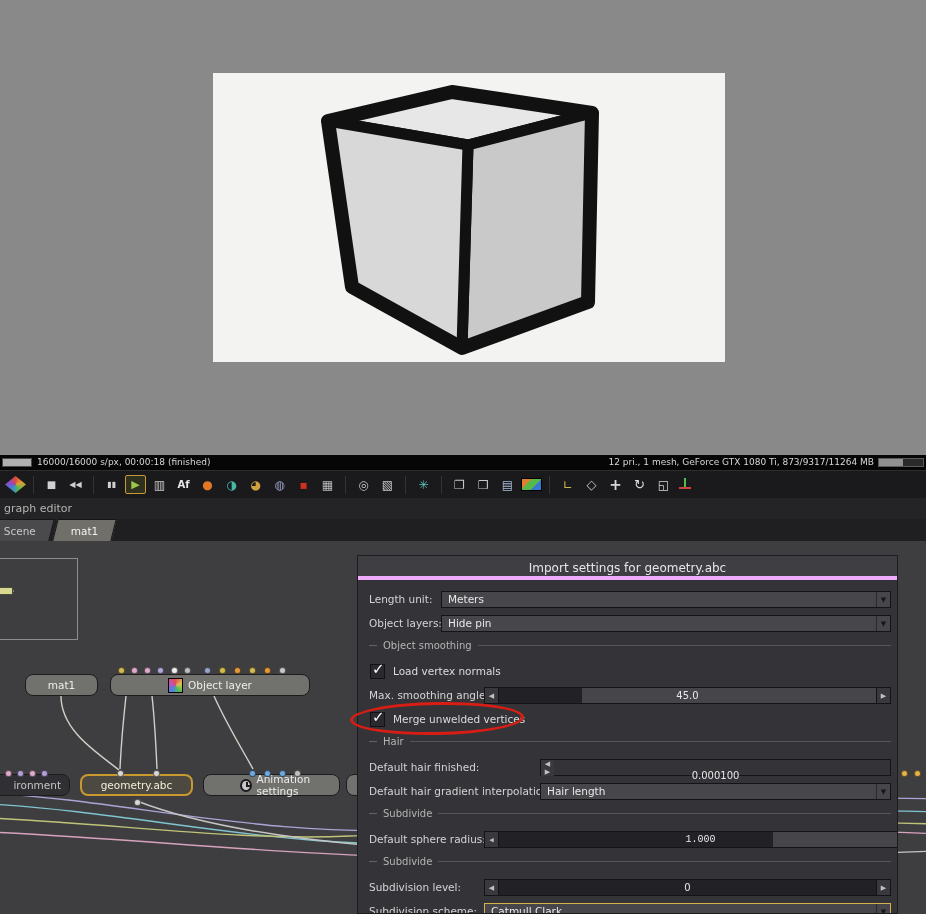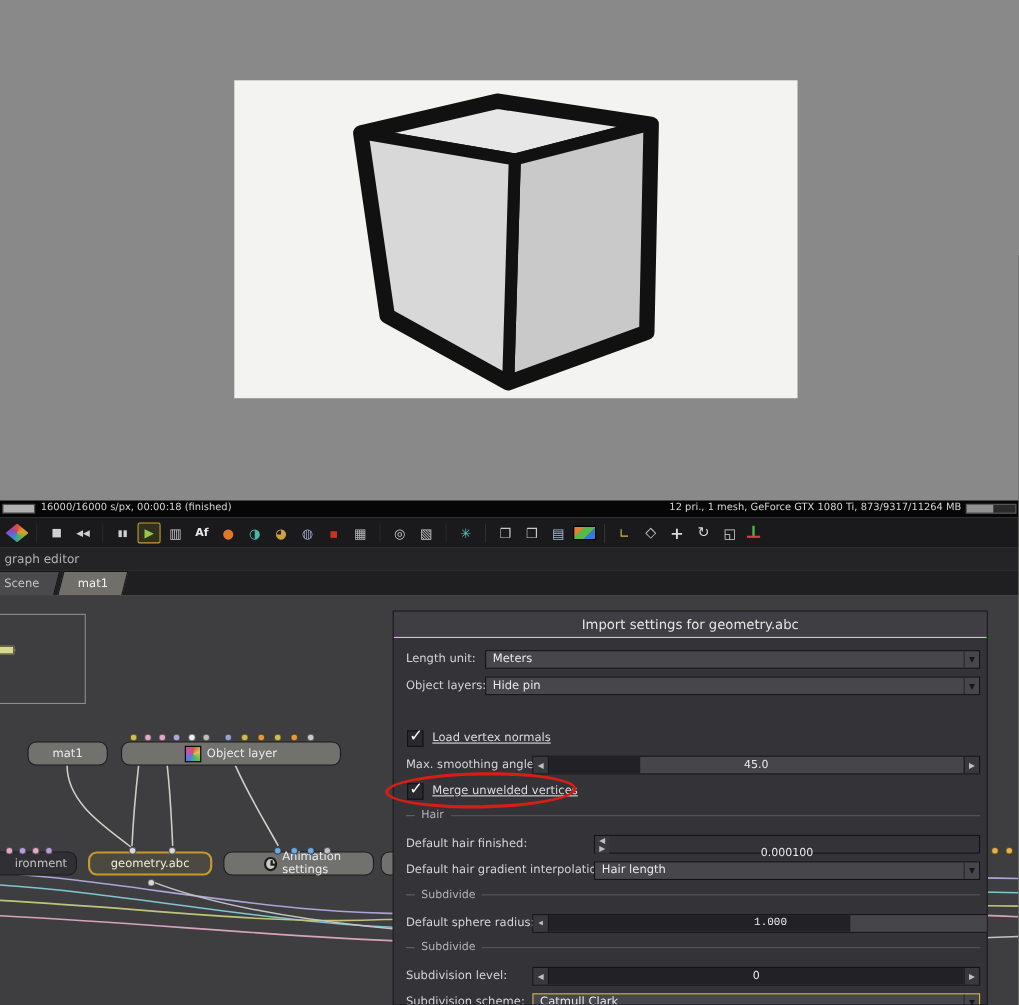--- a/index.html
+++ b/index.html
@@ -48,41 +48,41 @@
   .gnode.dark { background:#303034; color:#c4c4c4; justify-content:flex-end; padding-right:8px; }
   .gnode.selected { background:#4c4a40; border-width:2px; color:#f2ecd8; }
   .pix-icon { width:15px; height:15px; border:1px solid #000; background:conic-gradient(#e05050,#e0c050,#50c050,#5080e0,#c050c0,#e05050); }
   .clock-icon { width:13px; height:13px; border-radius:50%; background:#c8c8c8; border:2px solid #1c1c1e; position:relative; }
   .clock-icon::before { content:""; position:absolute; left:4px; top:1px; width:2px; height:4px; background:#1c1c1e; }
   .clock-icon::after { content:""; position:absolute; left:4px; top:4px; width:4px; height:2px; background:#1c1c1e; }
   .dot { position:absolute; width:7px; height:7px; border-radius:50%; border:1px solid rgba(0,0,0,.55); z-index:4; }
 
   
   .dialog { position:absolute; left:357px; top:555px; width:541px; height:359px; background:#343438; border:1px solid #1c1c1e; overflow:hidden; z-index:5; color:#d4d4d4; }
-  .dlg-title { position:absolute; left:0; top:0; width:100%; height:24px; background:#3e3e43; border-bottom:1px solid #f0abfc; color:#e6e6e6; font-size:12px; text-align:center; line-height:24px; }
+  .dlg-title { position:absolute; left:0; top:0; width:100%; height:24px; background:#3e3e43; border-bottom:4px solid #f0abfc; color:#e6e6e6; font-size:12px; text-align:center; line-height:24px; }
   .field-label { position:absolute; left:11px; font-size:10.5px; white-space:nowrap; }
   .section { position:absolute; left:11px; width:522px; height:12px; display:flex; align-items:center; gap:6px; font-size:10px; color:#b4b4b4; }
   .sec-dash { width:8px; height:1px; background:#63636a; }
   .sec-line { flex:1; height:1px; background:#55555a; }
   .dropdown { position:absolute; height:17px; background:#47474b; border:1px solid #141416; display:flex; }
   .dd-value { flex:1; font-size:10.5px; color:#e8e8e8; padding-left:6px; line-height:15px; white-space:nowrap; overflow:hidden; }
   .dd-arrow { width:14px; border-left:1px solid #2a2a2c; display:flex; align-items:center; justify-content:center; }
   .dd-arrow::before { content:"▼"; font-size:7px; color:#18181a; }
   .dropdown.focus { border-color:#d2b44a; }
   .slider { position:absolute; height:17px; border:1px solid #141416; display:flex; }
   .sl-arrow { width:13px; background:#39393d; display:flex; align-items:center; justify-content:center; color:#c0c0c0; }
   .sl-arrow.left::before { content:"◀"; font-size:7px; }
   .sl-arrow.right::before { content:"▶"; font-size:7px; }
   .sl-track { position:relative; flex:1; background:#46464a; border-left:1px solid #141416; border-right:1px solid #141416; }
   .sl-fill { position:absolute; left:0; top:0; bottom:0; background:#222226; }
   .sl-value { position:absolute; left:0; right:0; top:0; bottom:0; text-align:center; font-size:10px; color:#e8e8e8; line-height:15px; z-index:2; }
   .check-row { position:absolute; left:12px; height:16px; display:flex; align-items:center; gap:8px; }
   .checkbox { position:relative; width:15px; height:15px; background:#2a2a2e; border:1px solid #121214; }
   .checkbox.checked::after { content:"✓"; position:absolute; left:1px; top:-5px; color:#fff; font-weight:bold; font-size:15px; }
-  .check-label { font-size:10.5px; color:#dcdcdc;text-decoration:underline; }
+  .check-label { font-size:10.5px; color:#dcdcdc; }
 
   
   .annotation-ellipse { position:absolute; left:350px; top:702px; width:174px; height:33px; border:3px solid #d81e14; border-radius:50%; transform:rotate(-1deg); z-index:9; pointer-events:none; }
 </style>
 </head>
 <body>
 
 <div id="app">
 
   <div class="render-image">
@@ -229,20 +229,25 @@
       <span class="dd-value">Meters</span>
       <span class="dd-arrow"></span>
     </div>
 
     <div class="field-label" style="top:61px">Object layers:</div>
     <div class="dropdown" style="left:83px;top:59px;width:450px;">
       <span class="dd-value">Hide pin</span>
       <span class="dd-arrow"></span>
     </div>
 
+    <div class="section" style="top:83px">
+      <span class="sec-dash"></span>
+        <span>Object smoothing</span>
+        <span class="sec-line"></span>
+    </div>
 
     <div class="check-row" style="top:107px">
       <span class="checkbox checked"></span>
       <span class="check-label">Load vertex normals</span>
     </div>
 
     <div class="field-label" style="top:133px">Max. smoothing angle:</div>
     <div class="slider" style="left:126px;top:131px;width:407px;">
       <span class="sl-arrow left"></span>
       <span class="sl-track">

